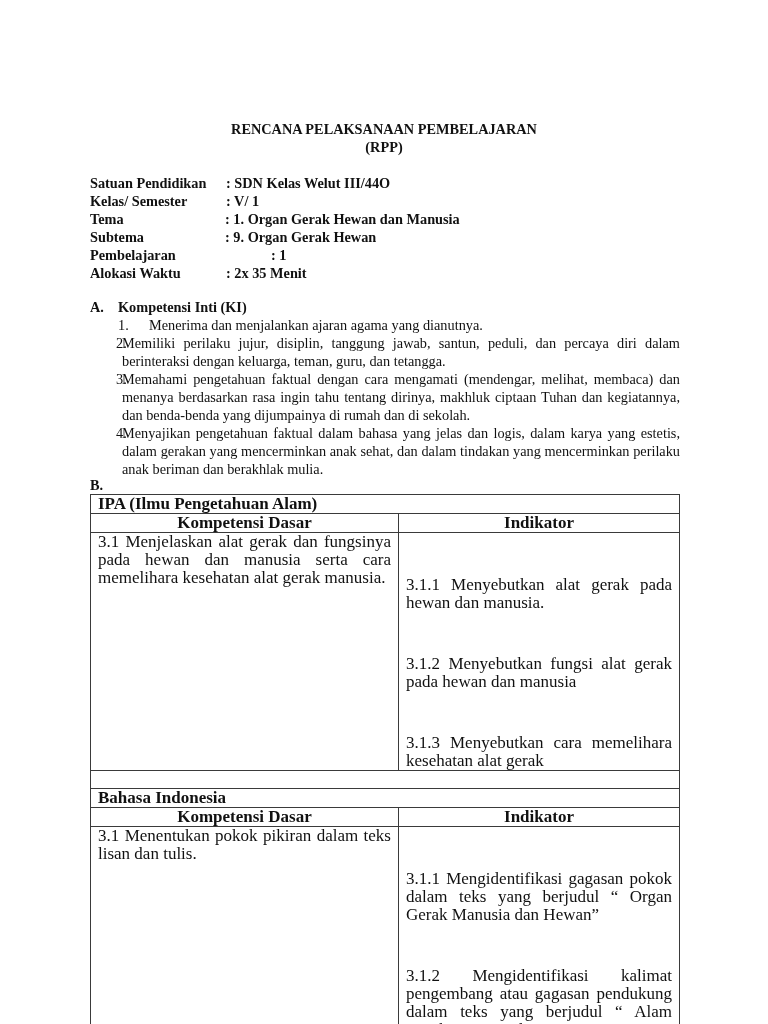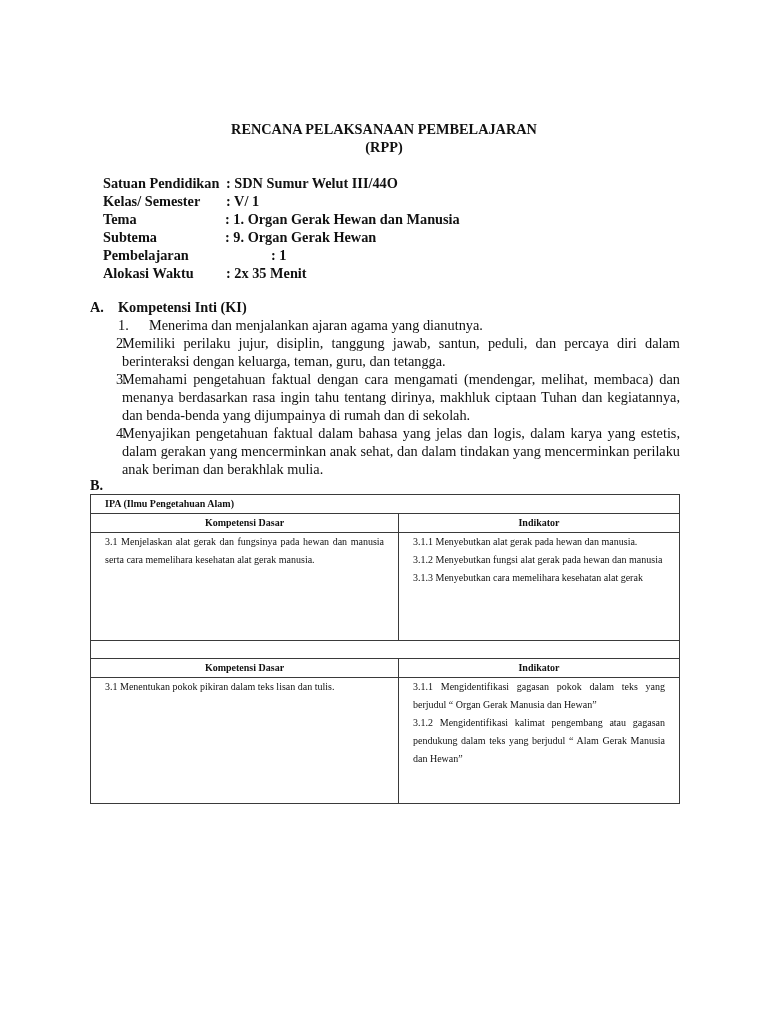--- a/index.html
+++ b/index.html
@@ -13,62 +13,62 @@
     .page { position: absolute; left: 0; top: 0; width: 768px; height: 1024px; }
     .title {
       position: absolute; left: 0; width: 768px; text-align: center;
       font-weight: bold; font-size: 14.3px;
     }
     .title.t1 { top: 120px; }
     .title.t2 { top: 138px; }
 
     .meta { position: absolute; left: 90px; top: 174px; font-weight: bold; }
     .meta-row { position: relative; height: 18px; white-space: nowrap; }
-    .meta-label { position: absolute; left: 0; margin-left: 13px; }
+    .meta-label { position: absolute; left: 0; }
     .meta-value { position: absolute; }
 
     .sec-a { position: absolute; left: 90px; top: 298px; width: 590px; }
     .sec-head { font-weight: bold; position: relative; height: 18px; }
     .sec-head .letter { position: absolute; left: 0; }
     .sec-head .txt { position: absolute; left: 28px; }
     .ki-list { margin: 0; padding: 0; list-style: none; }
     .ki-item { position: relative; padding-left: 32px; text-align: justify; }
     .ki-item .num { position: absolute; left: 26px; }
     .ki-item .body { display: block; margin-left: 0; padding-left: 0; }
 
     .sec-b { position: absolute; left: 90px; top: 476px; width: 590px; }
 
     table.kd {
       position: absolute; left: 90px; border-collapse: collapse;
       width: 589px; table-layout: fixed;
     }
     table.kd td, table.kd th {
-      border: 1.3px solid #3a3a3a; padding: 0 14px; vertical-align: top;
-      font-size: 10px; line-height: 18px;
+      border: 1.3px solid #3a3a3a; padding: 0 7px; vertical-align: top;
+      font-size: 17px; line-height: 18px;
     }
     table.kd th { font-weight: bold; text-align: center; }
     table.kd td.subj { font-weight: bold; text-align: left; }
     table.kd td.just { text-align: justify; margin-left: 47px; }
     table.kd col.c1 { width: 308px; }
     table.kd col.c2 { width: 281px; }
-    .ind-line { display: block; text-align: justify; }
+    .ind-line { display: block; text-align: justify; margin-top: 43px; }
     .just-last { text-align: justify; text-align-last: left; }
   </style>
 </head>
 <body>
 
 <div class="page">
 
   <div class="title t1">RENCANA PELAKSANAAN PEMBELAJARAN</div>
   <div class="title t2">(RPP)</div>
 
   <div class="meta">
     <div class="meta-row">
       <span class="meta-label">Satuan Pendidikan</span>
-      <span class="meta-value" style="left:136px">: SDN Sumur Welut III/44O</span>
+      <span class="meta-value" style="left:136px">: SDN Kelas Welut III/44O</span>
     </div>
     <div class="meta-row">
       <span class="meta-label">Kelas/ Semester</span>
       <span class="meta-value" style="left:136px">: V/ 1</span>
     </div>
     <div class="meta-row">
       <span class="meta-label">Tema</span>
       <span class="meta-value" style="left:135px">: 1. Organ Gerak Hewan dan Manusia</span>
     </div>
     <div class="meta-row">
@@ -134,20 +134,23 @@
       <td>
         <span class="ind-line just-last">3.1.1 Menyebutkan alat gerak pada hewan dan manusia.</span>
         <span class="ind-line just-last">3.1.2 Menyebutkan fungsi alat gerak pada hewan dan manusia</span>
         <span class="ind-line just-last">3.1.3 Menyebutkan cara memelihara kesehatan alat gerak</span>
       </td>
     </tr>
     <tr style="height:18px">
       <td colspan="2"></td>
     </tr>
     <tr>
+      <td class="subj" colspan="2">Bahasa Indonesia</td>
+    </tr>
+    <tr>
       <th>Kompetensi Dasar</th>
       <th>Indikator</th>
     </tr>
     <tr style="height:126px">
       <td class="just just-last">3.1  Menentukan pokok pikiran dalam teks lisan dan tulis.</td>
       <td>
         <span class="ind-line just-last">3.1.1 Mengidentifikasi gagasan pokok dalam teks yang berjudul “ Organ Gerak Manusia dan Hewan”</span>
         <span class="ind-line just-last">3.1.2 Mengidentifikasi kalimat pengembang atau gagasan pendukung dalam teks yang berjudul “ Alam Gerak Manusia dan Hewan”</span>
       </td>
     </tr>

